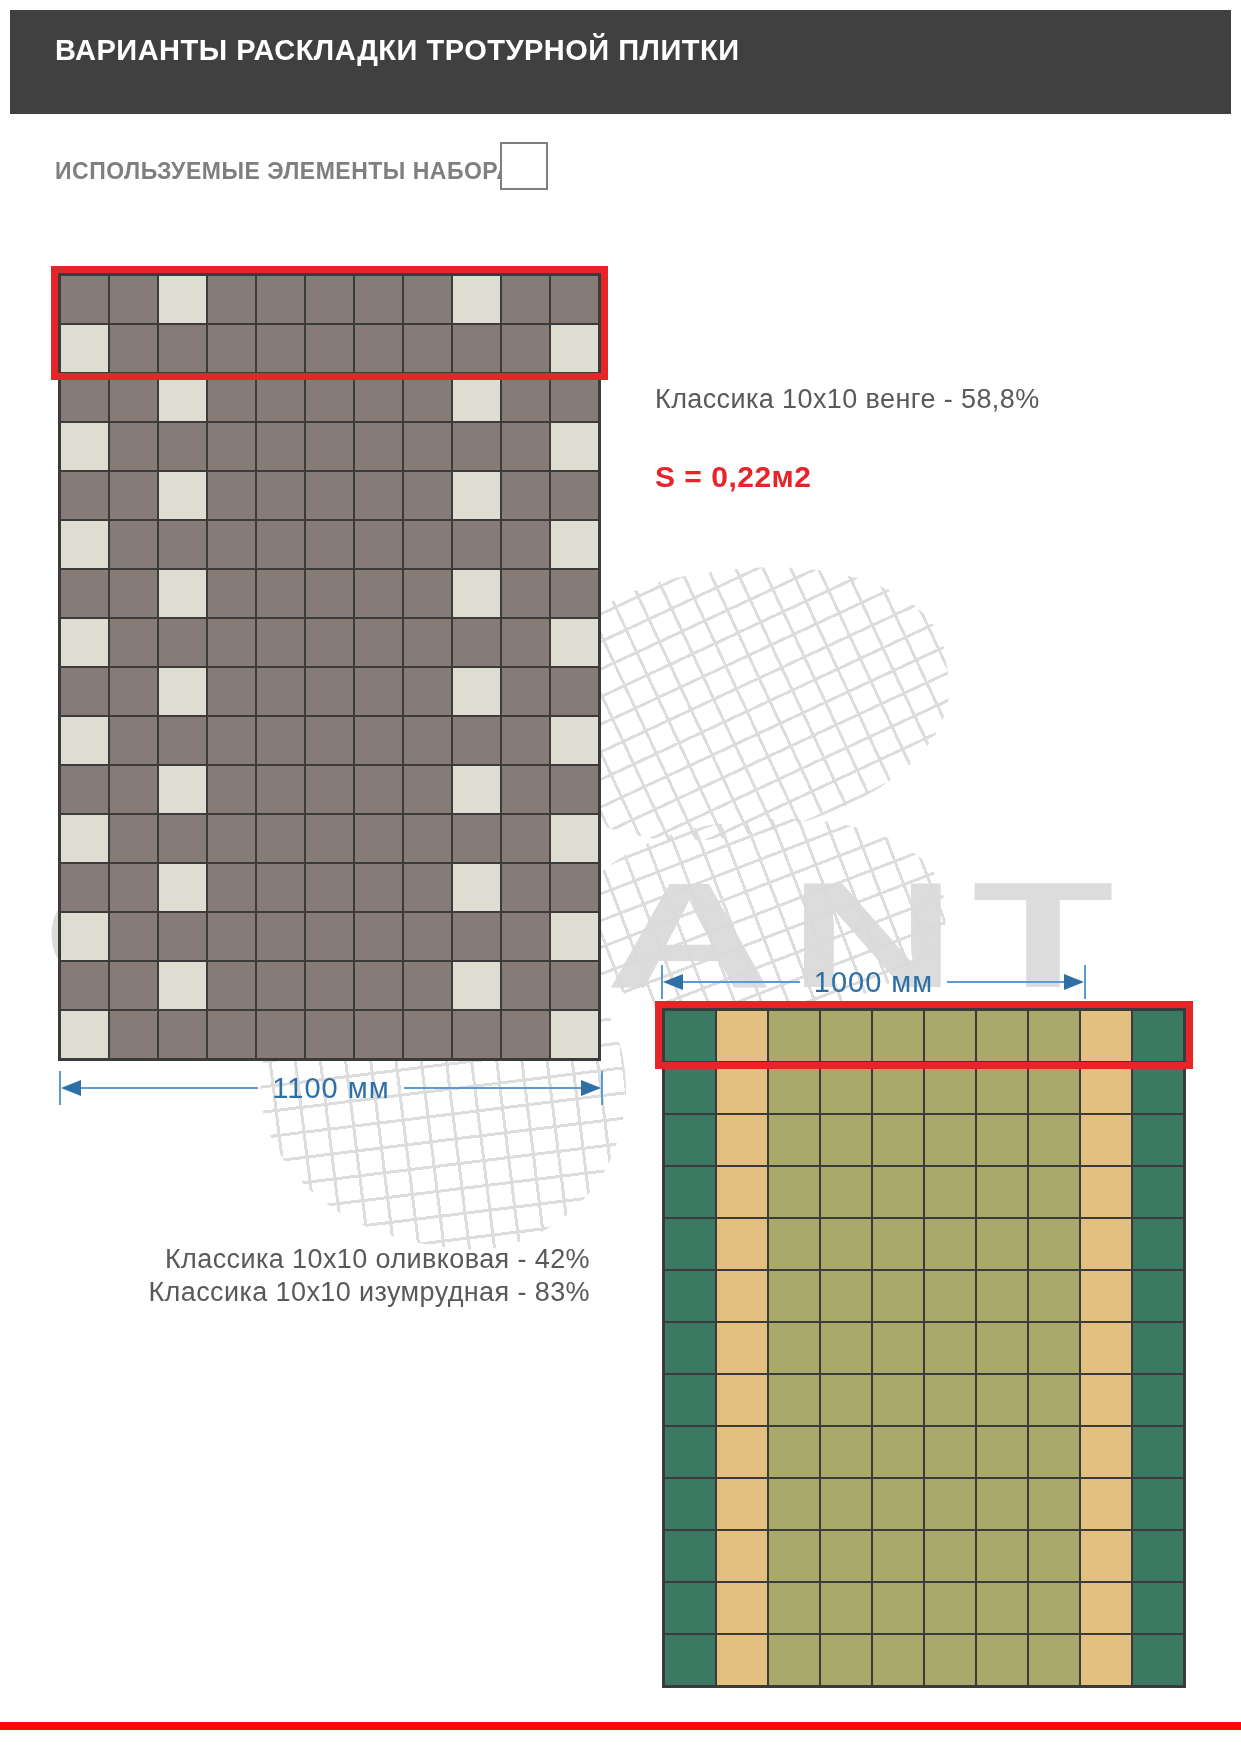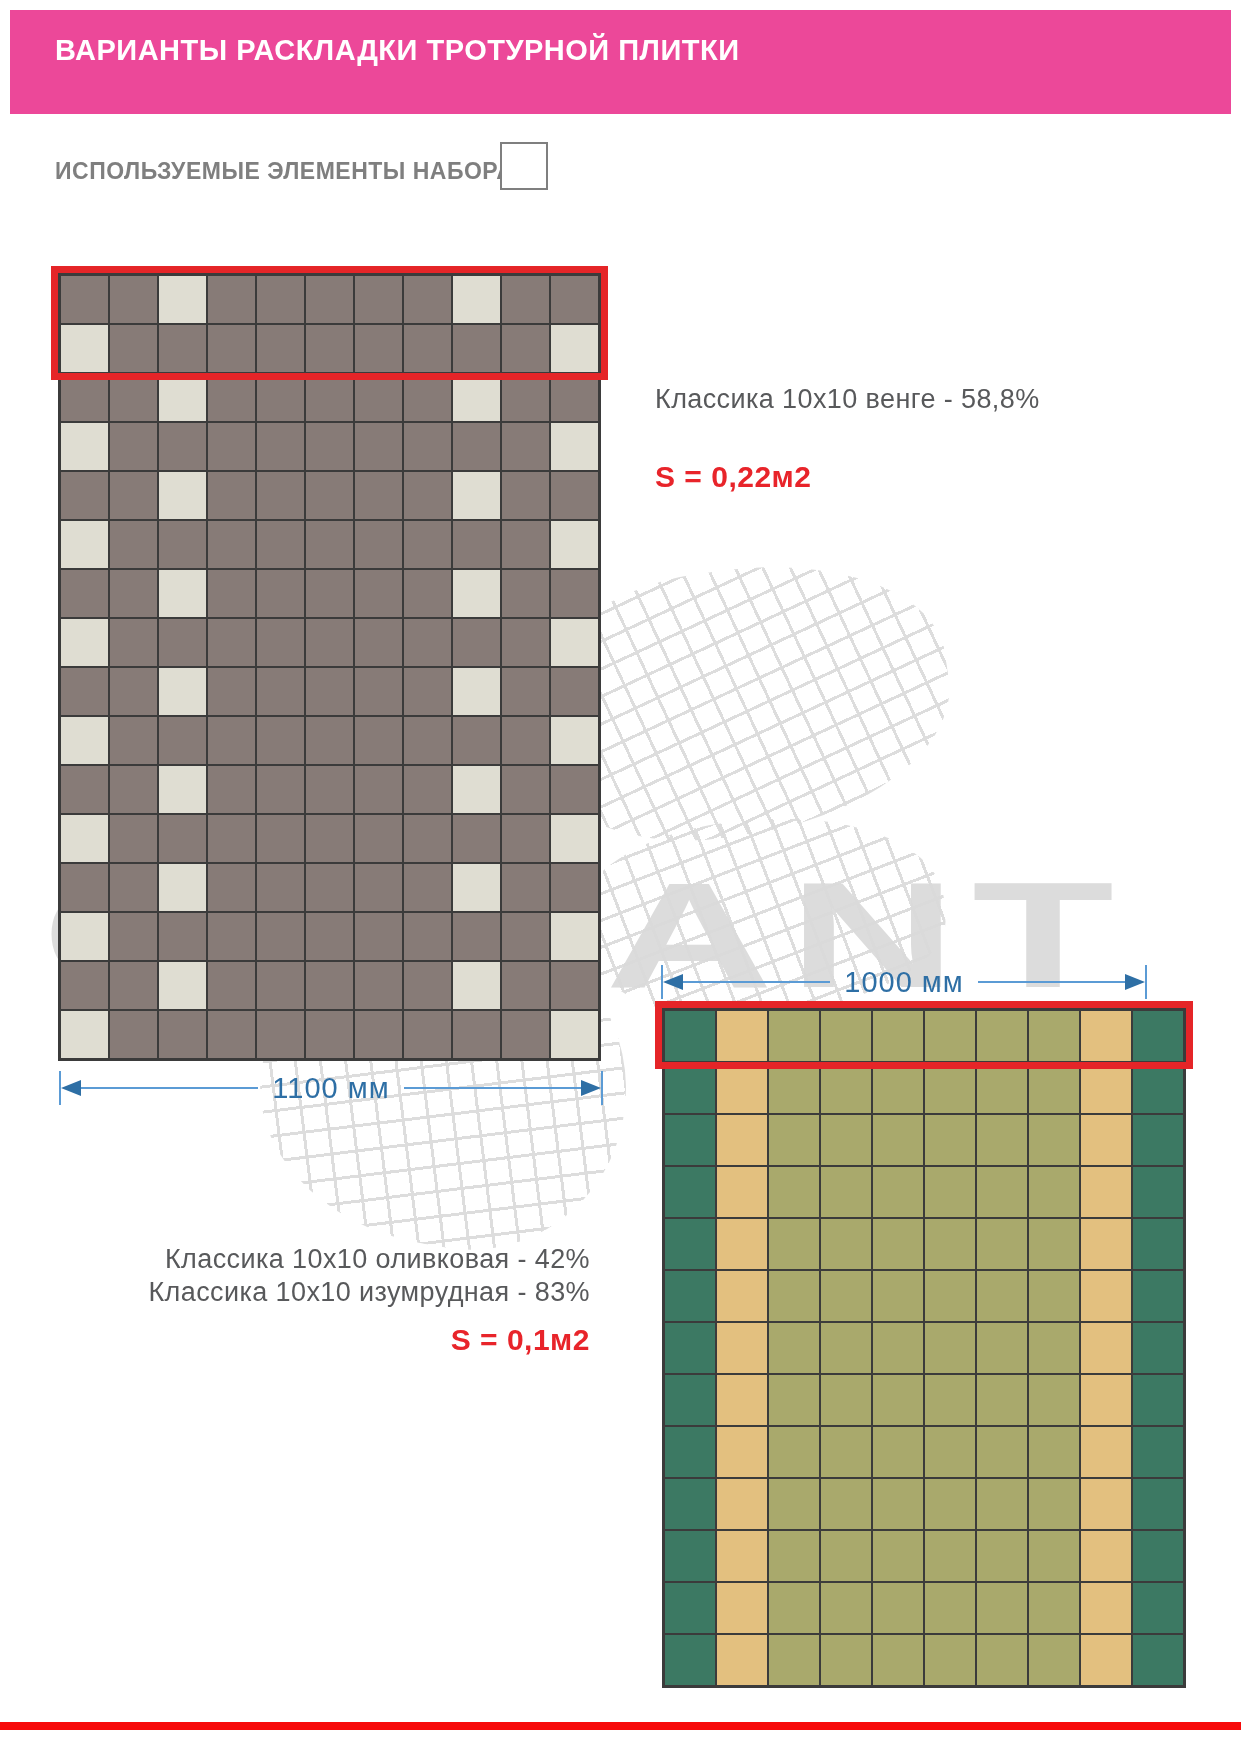--- a/index.html
+++ b/index.html
@@ -6,21 +6,21 @@
   html,body { background:#ffffff; }
   .page {
     position:relative; width:1241px; height:1755px;
     background:#ffffff; overflow:hidden;
     font-family:"Liberation Sans", sans-serif;
   }
 
   
   .header-bar {
     position:absolute; left:10px; top:10px; width:1221px; height:104px;
-    background:#ec4899; color:#fff; padding:22px 0 0 45px;
+    background:#404040; color:#fff; padding:22px 0 0 45px;
   }
   .header-bar .h-line {
     font-weight:bold; font-size:29px; line-height:37px; letter-spacing:0.5px;
   }
   .footer-bar {
     position:absolute; left:0; top:1722px; width:1241px; height:8px;
     background:#F70A0A;
   }
 
   
@@ -67,21 +67,21 @@
   }
   .hl-top { left:51px;  top:266px;  width:557px; height:114px; }
   .hl-bot { left:655px; top:1001px; width:538px; height:68px;  }
 
   
   .dim {
     position:absolute; z-index:1; height:36px;
     display:flex; align-items:center;
   }
   .dim-1 { left:59px;  top:1070px; width:544px; }
-  .dim-2 { left:661px; top:964px;  width:486px; }
+  .dim-2 { left:661px; top:964px;  width:425px; }
   .dim .tick { width:2px; height:34px; background:#5B9BD5; flex:0 0 auto; }
   .dim .line { flex:1 1 auto; height:2px; background:#5B9BD5; }
   .dim .arrow-l { flex:0 0 auto; width:0; height:0;
     border-top:8px solid transparent; border-bottom:8px solid transparent;
     border-right:20px solid #2E6FA5; }
   .dim .arrow-r { flex:0 0 auto; width:0; height:0;
     border-top:8px solid transparent; border-bottom:8px solid transparent;
     border-left:20px solid #2E6FA5; }
   .dim .dim-label {
     flex:0 0 auto; padding:0 14px; color:#2E6FA5;
@@ -448,18 +448,17 @@
     <div class="line"></div>
     <div class="dim-label">1000 мм</div>
     <div class="line"></div>
     <div class="arrow-r"></div>
     <div class="tick"></div>
   </div>
 
   <div class="legend legend-2">
     <div>Классика 10х10 оливковая - 42%</div>
     <div>Классика 10х10 изумрудная - 83%</div>
-    <div class="area-label area-2">S = 0,1м2</div>
   </div>
 
   <div class="footer-bar"></div>
 
 </div>
 
 </body></html>

